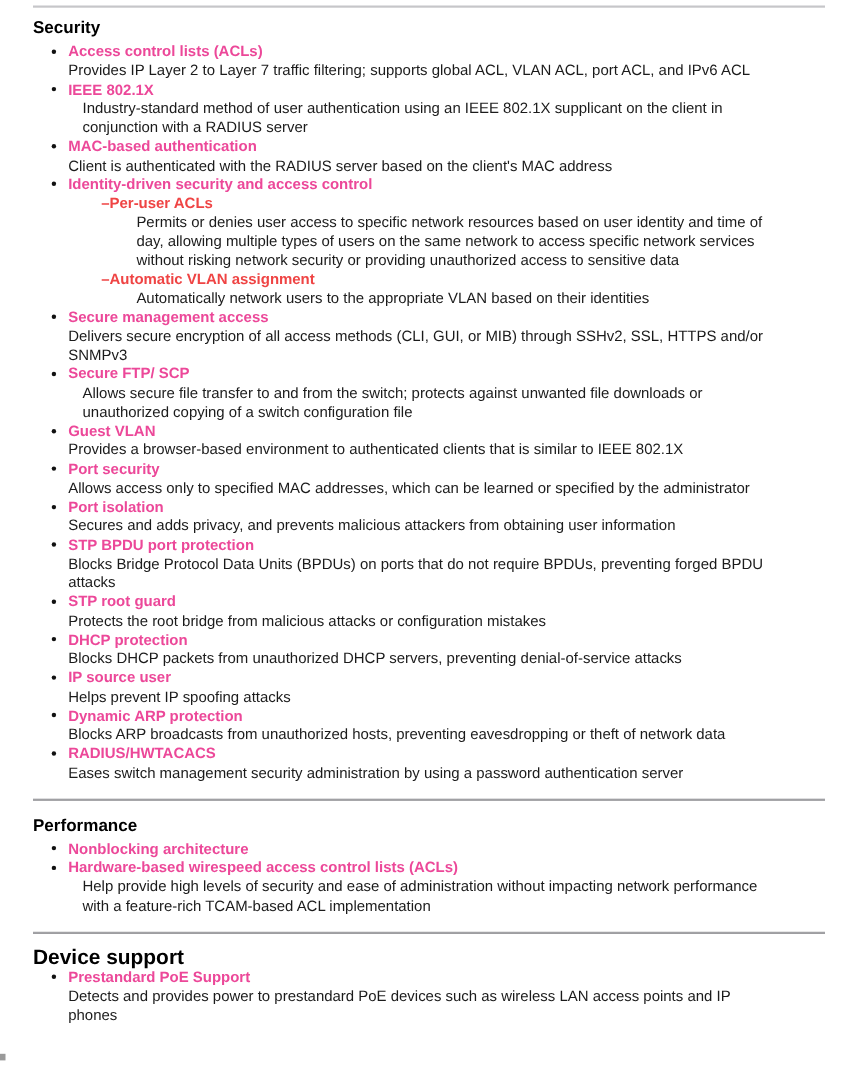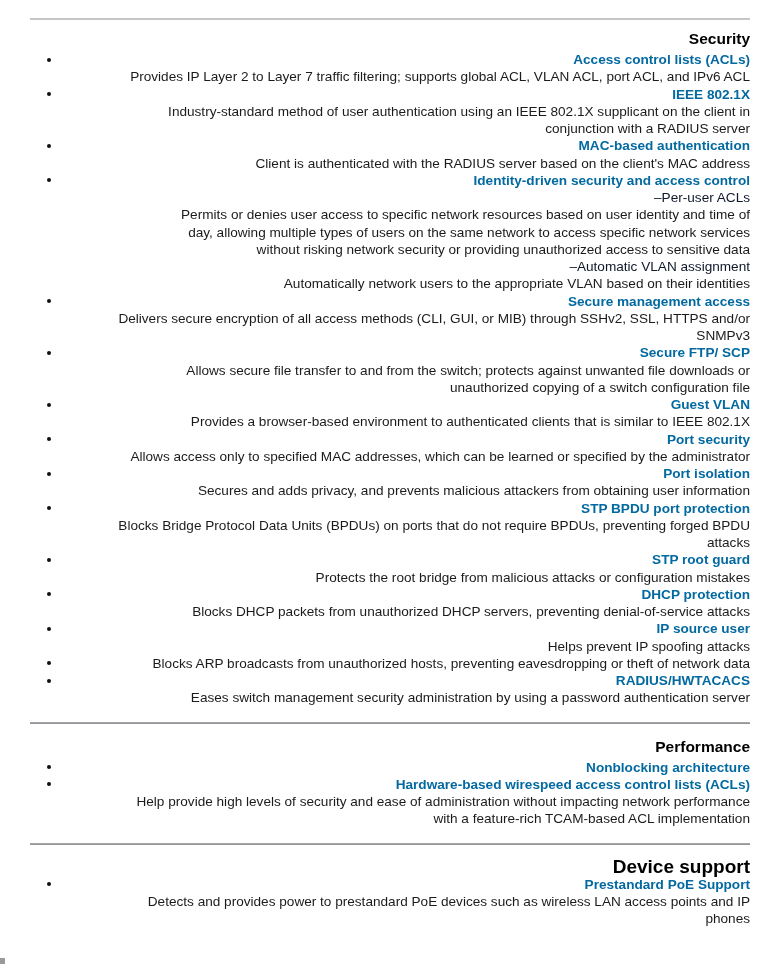--- a/index.html
+++ b/index.html
@@ -4,21 +4,21 @@
 <style>
   html, body { margin: 0; padding: 0; }
   body {
     width: 781px; height: 968px;
     background: #ffffff;
     font-family: "Liberation Sans", "DejaVu Sans", sans-serif;
     color: #1b1b1b;
     overflow: hidden;
     position: relative;
   }
-  .page { padding: 16px 31px 0 30px; text-align: right; }
+  .page { padding: 3px 31px 0 30px; }
   .top-rule {
     height: 2px;
     background: #c6c6c9;
     margin-top: 2px;
   }
   .rule {
     height: 2px;
     background: linear-gradient(#aeaeb1, #8d8d91);
     margin: 15px 0 13px 0;
   }
@@ -46,30 +46,30 @@
   .bullet {
     position: absolute;
     left: 17px;
     top: 6.5px;
     width: 4px; height: 4px;
     border-radius: 50%;
     background: #111;
   }
   .item-title {
     font-weight: bold;
-    color: #0369a1;
+    color: #ec4899;
   }
   .item-desc {
     white-space: pre-line;
   }
   .item-desc.indent { padding-left: 13px; }
   .sub-row {
     padding-left: 30px;
-    font-weight: normal;
-    color: #0f172a;
+    font-weight: bold;
+    color: #ef4444;
   }
   .dash { display: inline; }
   .sub-title { display: inline; }
   .sub-desc {
     padding-left: 62px;
     white-space: pre-line;
   }
   .corner-artifact {
     position: absolute;
     left: 0; bottom: 4px;
@@ -154,20 +154,21 @@
           <div class="item-title">DHCP protection</div>
           <div class="item-desc">Blocks DHCP packets from unauthorized DHCP servers, preventing denial-of-service attacks</div>
         </div>
         <div class="item">
           <div class="bullet"></div>
           <div class="item-title">IP source user</div>
           <div class="item-desc">Helps prevent IP spoofing attacks</div>
         </div>
         <div class="item">
           <div class="bullet"></div>
+          <div class="item-title">Dynamic ARP protection</div>
           <div class="item-desc">Blocks ARP broadcasts from unauthorized hosts, preventing eavesdropping or theft of network data</div>
         </div>
         <div class="item">
           <div class="bullet"></div>
           <div class="item-title">RADIUS/HWTACACS</div>
           <div class="item-desc">Eases switch management security administration by using a password authentication server</div>
         </div>
       </div>
       <div class="rule"></div>
       <div class="heading large">Performance</div>

